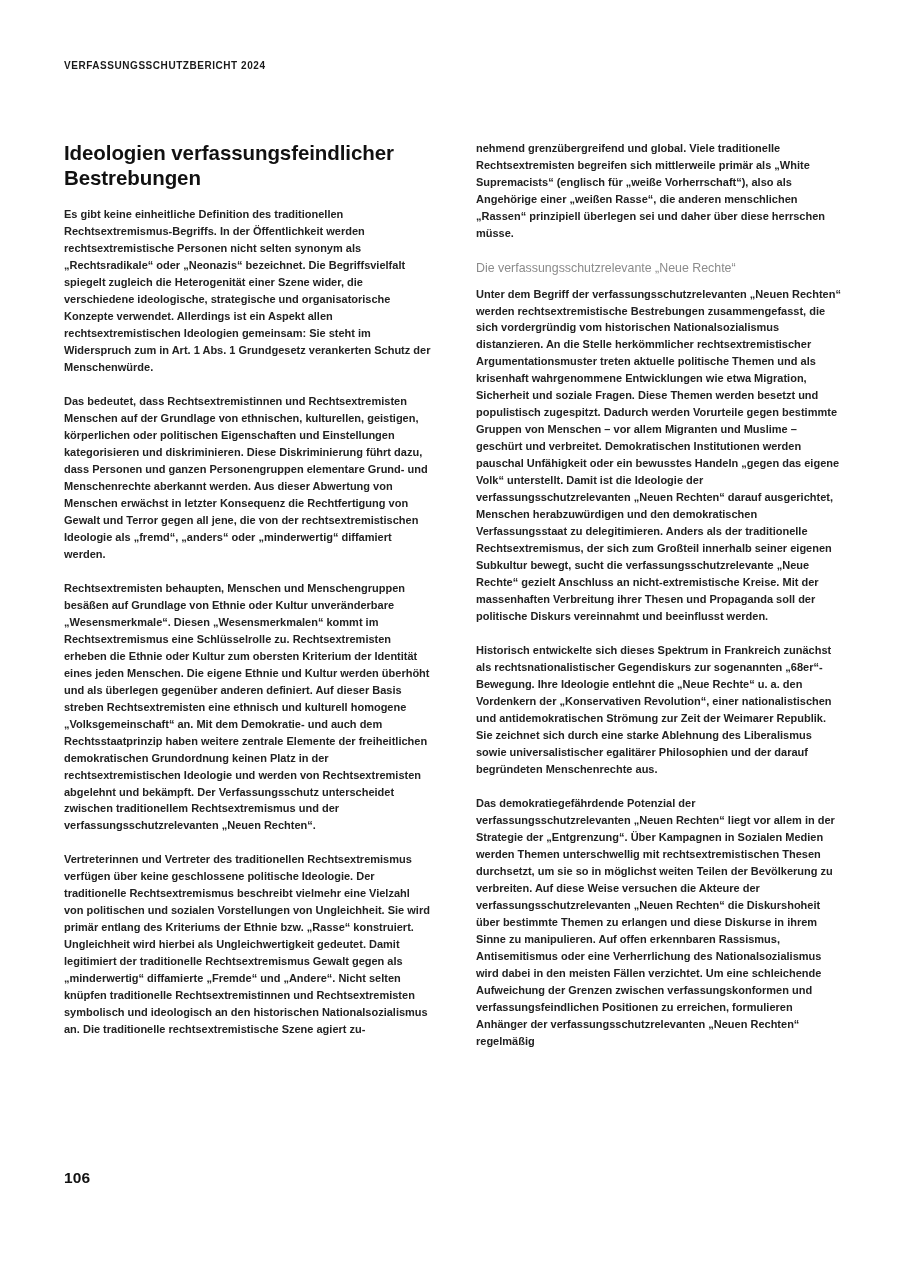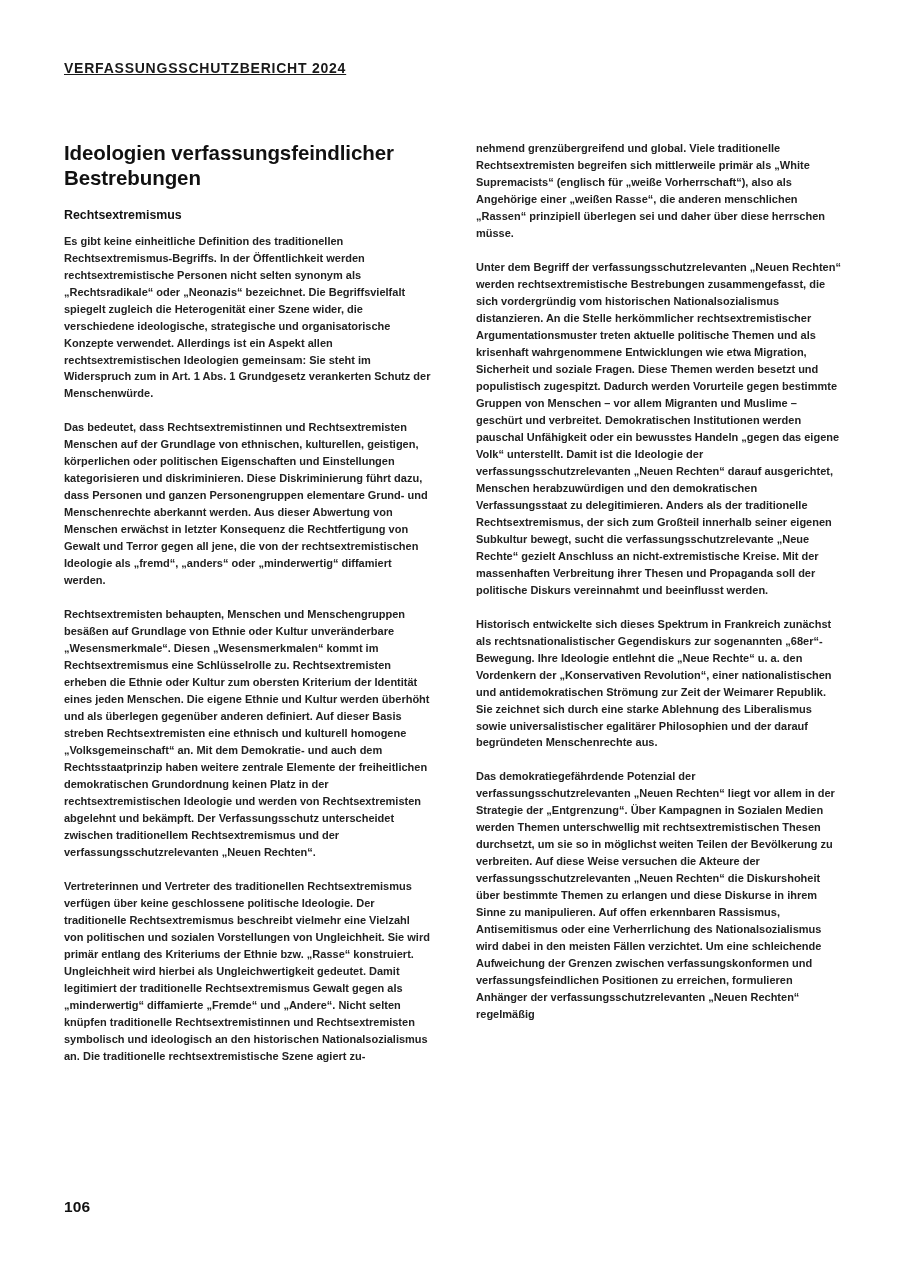--- a/index.html
+++ b/index.html
@@ -15,27 +15,26 @@
     background: #ffffff;
     box-sizing: border-box;
     font-family: "Liberation Sans", sans-serif;
     color: #1a1a1a;
     overflow: hidden;
   }
   .running-head {
     position: absolute;
     left: 64px;
     top: 60px;
-    font-size: 14px;
+    font-size: 10px;
     font-weight: 700;
     letter-spacing: 0.055em;
     color: #1a1a1a;
     text-transform: uppercase;
     white-space: nowrap;
-    text-decoration: underline;
   }
   .columns {
     position: absolute;
     left: 64px;
     top: 140px;
     width: 780px;
     display: flex;
     gap: 44px;
     align-items: flex-start;
   }
@@ -80,57 +79,57 @@
   }
   p.body.follows-head {
     margin-top: 8px;
   }
   .spacer-top {
     margin-top: 14px;
   }
   .page-number {
     position: absolute;
     left: 64px;
-    top: 1198px;
+    top: 1169px;
     font-size: 15.5px;
     font-weight: 700;
     color: #111111;
     letter-spacing: 0.01em;
   }
 </style>
 </head>
 <body>
 
 <div class="page">
 
   <div class="running-head">VERFASSUNGSSCHUTZBERICHT 2024</div>
 
   <div class="columns">
 
     <div class="col">
 
       <h1 class="section-title">Ideologien verfassungsfeindlicher Bestrebungen</h1>
 
-      <div class="sub-bold">Rechtsextremismus</div>
 
       <p class="body follows-head">Es gibt keine einheitliche Definition des traditionellen Rechtsextremismus-Begriffs. In der Öffentlichkeit werden rechtsextremistische Personen nicht selten synonym als „Rechtsradikale“ oder „Neonazis“ bezeichnet. Die Begriffsvielfalt spiegelt zugleich die Heterogenität einer Szene wider, die verschiedene ideologische, strategische und organisatorische Konzepte verwendet. Allerdings ist ein Aspekt allen rechtsextremistischen Ideologien gemeinsam: Sie steht im Widerspruch zum in Art. 1 Abs. 1 Grundgesetz verankerten Schutz der Menschenwürde.</p>
 
       <p class="body">Das bedeutet, dass Rechtsextremistinnen und Rechtsextremisten Menschen auf der Grundlage von ethnischen, kulturellen, geistigen, körperlichen oder politischen Eigenschaften und Einstellungen kategorisieren und diskriminieren. Diese Diskriminierung führt dazu, dass Personen und ganzen Personengruppen elementare Grund- und Menschenrechte aberkannt werden. Aus dieser Abwertung von Menschen erwächst in letzter Konsequenz die Rechtfertigung von Gewalt und Terror gegen all jene, die von der rechtsextremistischen Ideologie als „fremd“, „anders“ oder „minderwertig“ diffamiert werden.</p>
 
       <p class="body">Rechtsextremisten behaupten, Menschen und Menschengruppen besäßen auf Grundlage von Ethnie oder Kultur unveränderbare „Wesensmerkmale“. Diesen „Wesensmerkmalen“ kommt im Rechtsextremismus eine Schlüsselrolle zu. Rechtsextremisten erheben die Ethnie oder Kultur zum obersten Kriterium der Identität eines jeden Menschen. Die eigene Ethnie und Kultur werden überhöht und als überlegen gegenüber anderen definiert. Auf dieser Basis streben Rechtsextremisten eine ethnisch und kulturell homogene „Volksgemeinschaft“ an. Mit dem Demokratie- und auch dem Rechtsstaatprinzip haben weitere zentrale Elemente der freiheitlichen demokratischen Grundordnung keinen Platz in der rechtsextremistischen Ideologie und werden von Rechtsextremisten abgelehnt und bekämpft. Der Verfassungsschutz unterscheidet zwischen traditionellem Rechtsextremismus und der verfassungsschutzrelevanten „Neuen Rechten“.</p>
 
 
       <p class="body tight follows-head">Vertreterinnen und Vertreter des traditionellen Rechtsextremismus verfügen über keine geschlossene politische Ideologie. Der traditionelle Rechtsextremismus beschreibt vielmehr eine Vielzahl von politischen und sozialen Vorstellungen von Ungleichheit. Sie wird primär entlang des Kriteriums der Ethnie bzw. „Rasse“ konstruiert. Ungleichheit wird hierbei als Ungleichwertigkeit gedeutet. Damit legitimiert der traditionelle Rechtsextremismus Gewalt gegen als „minderwertig“ diffamierte „Fremde“ und „Andere“. Nicht selten knüpfen traditionelle Rechtsextremistinnen und Rechtsextremisten symbolisch und ideologisch an den historischen Nationalsozialismus an. Die traditionelle rechtsextremistische Szene agiert zu-</p>
 
     </div>
 
     <div class="col">
 
       <p class="body">nehmend grenzübergreifend und global. Viele traditionelle Rechtsextremisten begreifen sich mittlerweile primär als „White Supremacists“ (englisch für „weiße Vorherrschaft“), also als Angehörige einer „weißen Rasse“, die anderen menschlichen „Rassen“ prinzipiell überlegen sei und daher über diese herrschen müsse.</p>
 
+      <div class="sub-gray spacer-top">Die verfassungsschutzrelevante „Neue Rechte“</div>
 
       <p class="body follows-head">Unter dem Begriff der verfassungsschutzrelevanten „Neuen Rechten“ werden rechtsextremistische Bestrebungen zusammengefasst, die sich vordergründig vom historischen Nationalsozialismus distanzieren. An die Stelle herkömmlicher rechtsextremistischer Argumentationsmuster treten aktuelle politische Themen und als krisenhaft wahrgenommene Entwicklungen wie etwa Migration, Sicherheit und soziale Fragen. Diese Themen werden besetzt und populistisch zugespitzt. Dadurch werden Vorurteile gegen bestimmte Gruppen von Menschen – vor allem Migranten und Muslime – geschürt und verbreitet. Demokratischen Institutionen werden pauschal Unfähigkeit oder ein bewusstes Handeln „gegen das eigene Volk“ unterstellt. Damit ist die Ideologie der verfassungsschutzrelevanten „Neuen Rechten“ darauf ausgerichtet, Menschen herabzuwürdigen und den demokratischen Verfassungsstaat zu delegitimieren. Anders als der traditionelle Rechtsextremismus, der sich zum Großteil innerhalb seiner eigenen Subkultur bewegt, sucht die verfassungsschutzrelevante „Neue Rechte“ gezielt Anschluss an nicht-extremistische Kreise. Mit der massenhaften Verbreitung ihrer Thesen und Propaganda soll der politische Diskurs vereinnahmt und beeinflusst werden.</p>
 
       <p class="body">Historisch entwickelte sich dieses Spektrum in Frankreich zunächst als rechtsnationalistischer Gegendiskurs zur sogenannten „68er“- Bewegung. Ihre Ideologie entlehnt die „Neue Rechte“ u. a. den Vordenkern der „Konservativen Revolution“, einer nationalistischen und antidemokratischen Strömung zur Zeit der Weimarer Republik. Sie zeichnet sich durch eine starke Ablehnung des Liberalismus sowie universalistischer egalitärer Philosophien und der darauf begründeten Menschenrechte aus.</p>
 
       <p class="body tight">Das demokratiegefährdende Potenzial der verfassungsschutzrelevanten „Neuen Rechten“ liegt vor allem in der Strategie der „Entgrenzung“. Über Kampagnen in Sozialen Medien werden Themen unterschwellig mit rechtsextremistischen Thesen durchsetzt, um sie so in möglichst weiten Teilen der Bevölkerung zu verbreiten. Auf diese Weise versuchen die Akteure der verfassungsschutzrelevanten „Neuen Rechten“ die Diskurshoheit über bestimmte Themen zu erlangen und diese Diskurse in ihrem Sinne zu manipulieren. Auf offen erkennbaren Rassismus, Antisemitismus oder eine Verherrlichung des Nationalsozialismus wird dabei in den meisten Fällen verzichtet. Um eine schleichende Aufweichung der Grenzen zwischen verfassungskonformen und verfassungsfeindlichen Positionen zu erreichen, formulieren Anhänger der verfassungsschutzrelevanten „Neuen Rechten“ regelmäßig</p>
 
     </div>
 
   </div>

